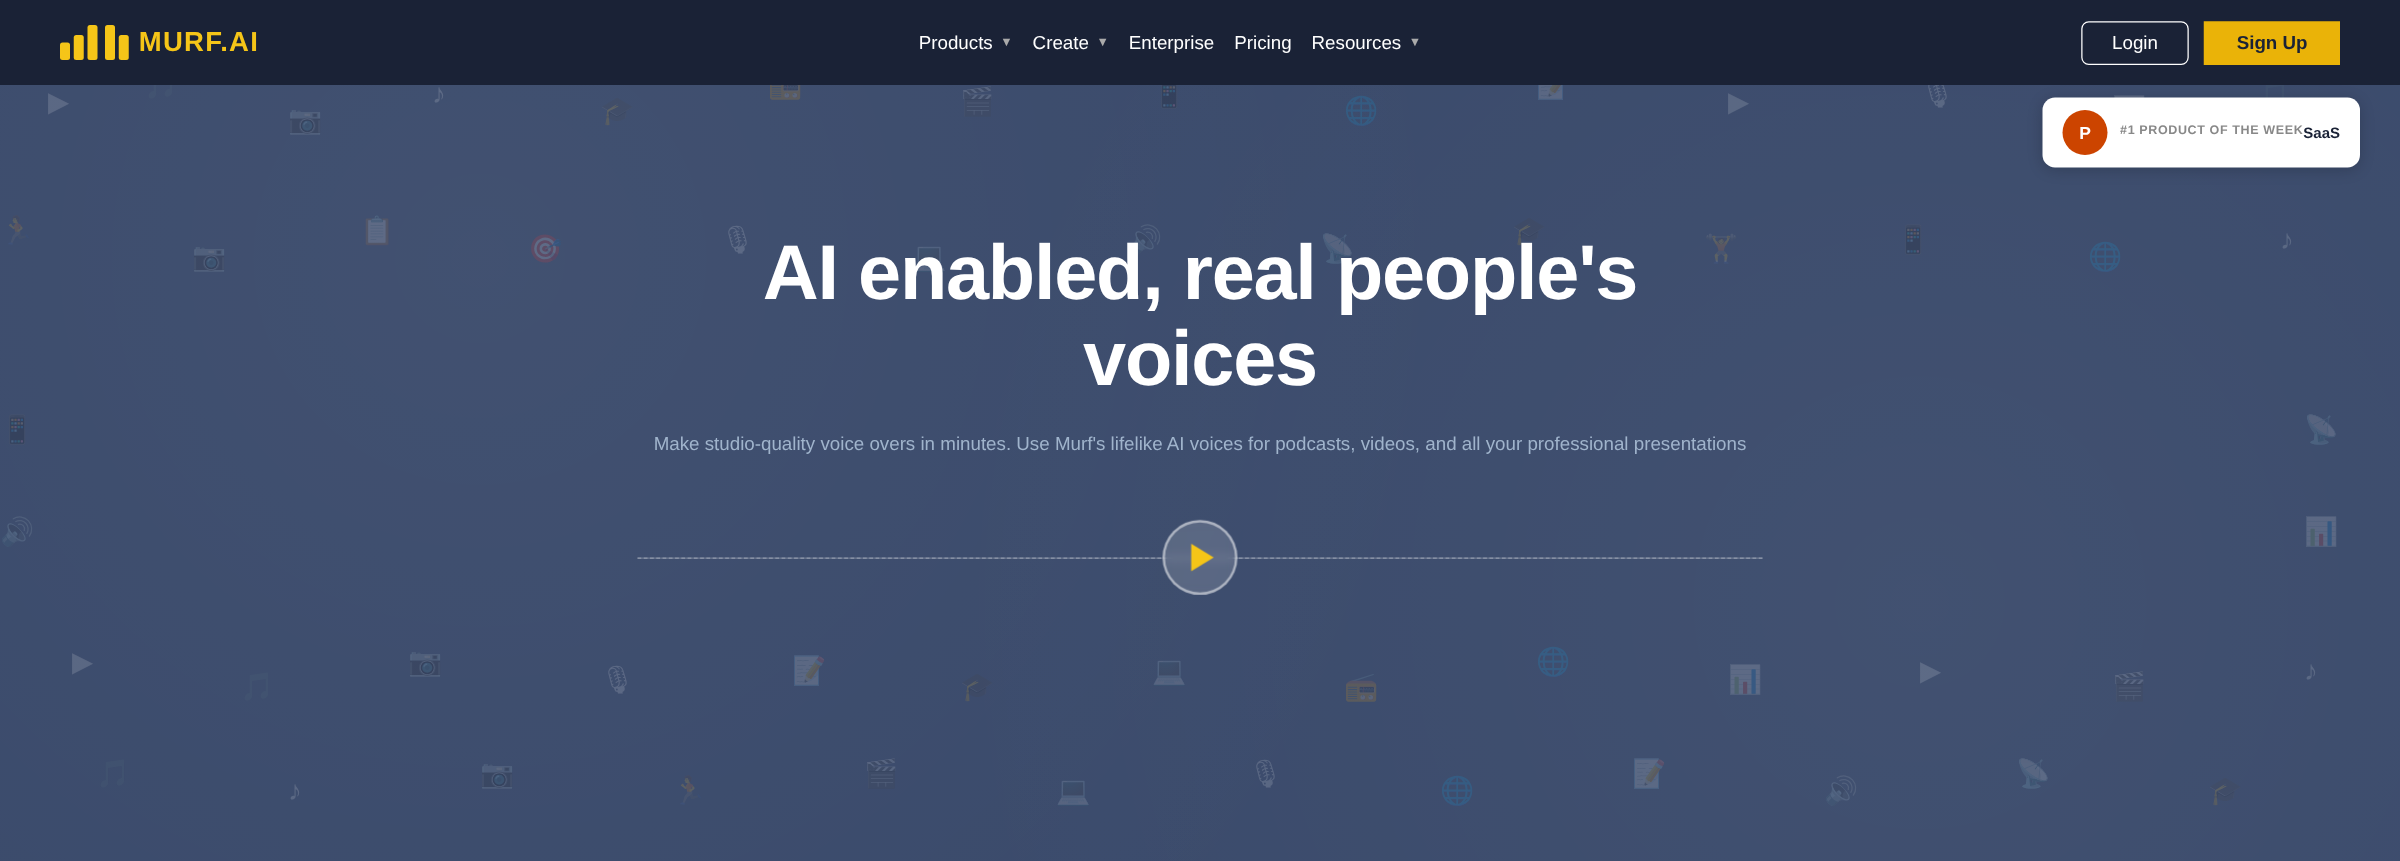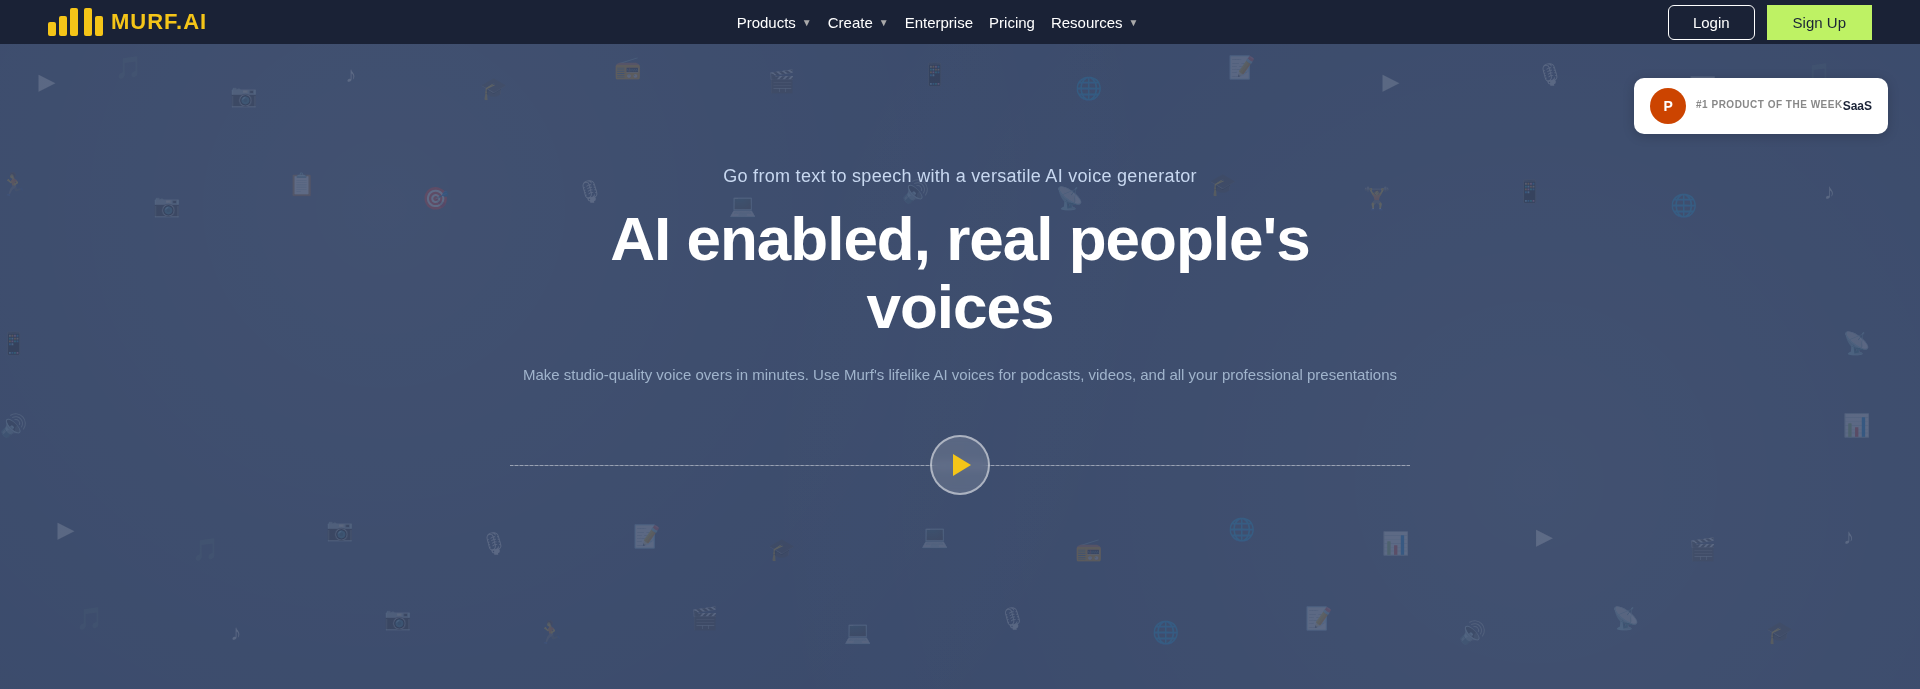--- a/index.html
+++ b/index.html
@@ -3,21 +3,21 @@
   <meta charset="utf-8">
   <style>
     * { margin: 0; padding: 0; box-sizing: border-box; }
     body { font-family: 'Segoe UI', Arial, sans-serif; background: #2d3748; overflow-x: hidden; width: 1920px; height: 689px; }
 
     
     nav {
       position: fixed; top: 0; left: 0; right: 0; z-index: 100;
       background: #1a2236;
       display: flex; align-items: center; justify-content: space-between;
-      padding: 12px 48px; height: 44px;
+      padding: 12px 48px; height: 68px;
     }
     .nav-logo { display: flex; align-items: center; gap: 8px; }
     .logo-icon { display: flex; gap: 3px; }
     .logo-bar-group { display: flex; gap: 3px; align-items: flex-end; }
     .logo-bar { background: #f5c518; border-radius: 2px; }
     .logo-bar.b1 { width: 8px; height: 28px; }
     .logo-bar.b2 { width: 8px; height: 20px; }
     .logo-bar.b3 { width: 8px; height: 14px; }
     .logo-text { color: #ffffff; font-size: 22px; font-weight: 700; letter-spacing: 1px; }
     .logo-text span { color: #f5c518; }
@@ -29,23 +29,23 @@
     }
     .chevron { font-size: 10px; color: #aaa; }
 
     .nav-actions { display: flex; align-items: center; gap: 12px; }
     .btn-login {
       background: transparent; border: 1.5px solid #ffffff;
       color: #ffffff; padding: 8px 24px; border-radius: 6px;
       font-size: 15px; font-weight: 500; cursor: pointer;
     }
     .btn-signup {
-      background: #bef264; border: none;
+      background: #eab308; border: none;
       color: #1a2236; padding: 9px 26px; border-radius: 0;
-      font-size: 15px; font-weight: 400; cursor: pointer;
+      font-size: 15px; font-weight: 700; cursor: pointer;
     }
 
     
     .hero {
       position: relative; width: 100%; height: 689px;
       background: #3a4a6b;
       display: flex; flex-direction: column; align-items: center; justify-content: center;
       overflow: hidden;
     }
     
@@ -246,21 +246,20 @@
     <div class="ph-circle">
       <span>P</span>
     </div>
     <div class="ph-text">
       <span class="ph-label">#1 PRODUCT OF THE WEEK</span>
       <span class="ph-title">SaaS</span>
     </div>
   </div>
 
   <div class="hero-content">
-    <p class="hero-tagline">Go from text to speech with a versatile AI voice generator</p>
     <h1 class="hero-heading">AI enabled, real people's voices</h1>
     <p class="hero-subtext">Make studio-quality voice overs in minutes. Use Murf's lifelike AI voices for podcasts, videos, and all your professional presentations</p>
 
     
     <div class="play-area">
       <div class="waveform-line"></div>
       <button class="play-btn">
         <div class="play-triangle"></div>
       </button>
     </div>

